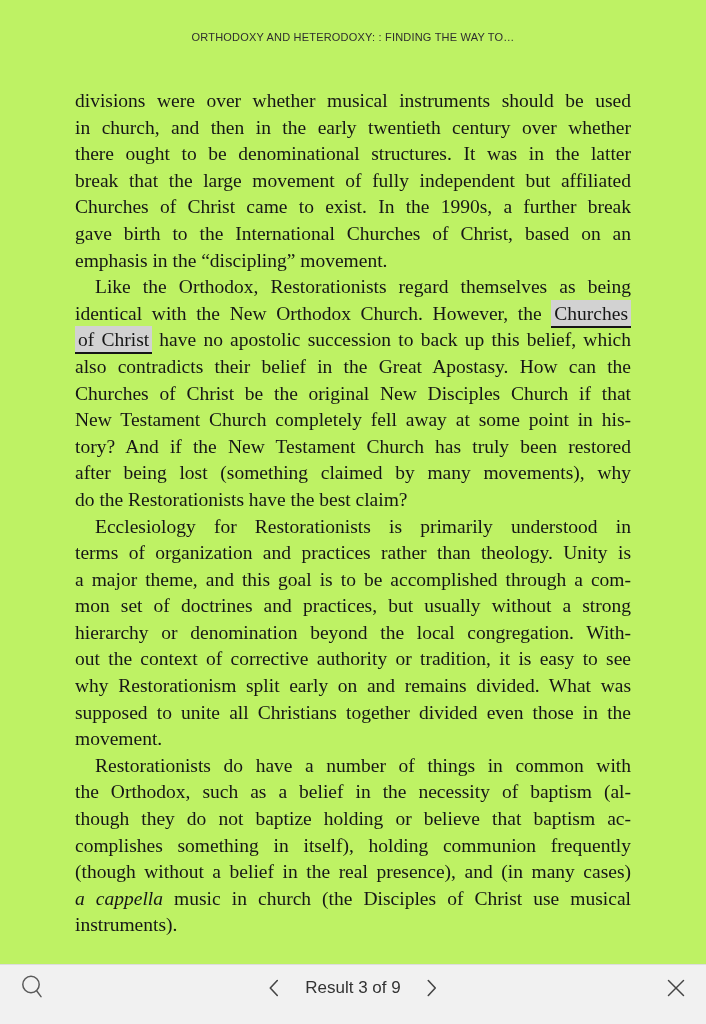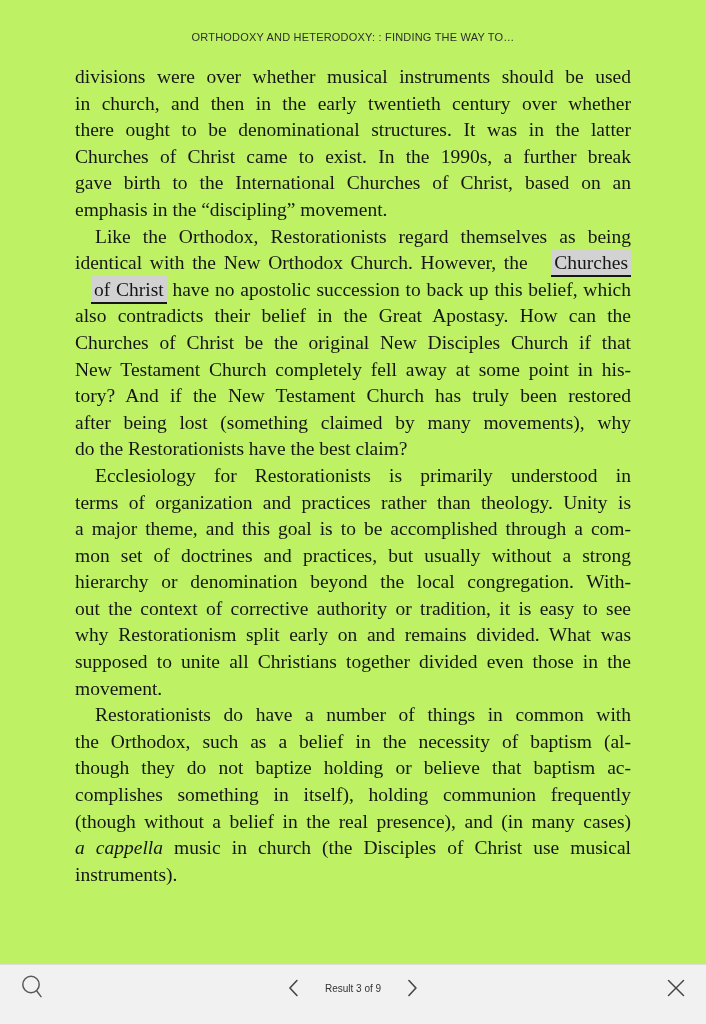--- a/index.html
+++ b/index.html
@@ -24,21 +24,21 @@
     right: 0;
     text-align: center;
     font-family: "Liberation Sans", "DejaVu Sans", sans-serif;
     font-size: 11px;
     letter-spacing: 0.2px;
     color: #2e2e2e;
     font-stretch: condensed;
   }
   .content {
     position: absolute;
-    top: 64px;
+    top: 88px;
     left: 75px;
     right: 75px;
     font-size: 19.5px;
     line-height: 26.6px;
     color: #161616;
   }
   .para { margin: 0; }
   .pline {
     text-align: justify;
     text-align-last: justify;
@@ -48,21 +48,20 @@
     text-align-last: left;
   }
   .pl-indent {
     text-indent: 20px;
   }
   .hl {
     background: #d2d2d2;
     padding: 3px 3px 2px 3px;
     border-bottom: 2px solid #161616;
     box-decoration-break: clone;
-    margin-left: 16px;
     -webkit-box-decoration-break: clone;
   }
   .it { font-style: italic; }
 
   .bottom-bar {
     position: absolute;
     left: 0;
     bottom: 0;
     width: 706px;
     height: 60px;
@@ -90,38 +89,39 @@
     left: 50%;
     top: 9px;
     transform: translateX(-50%);
     display: flex;
     align-items: center;
     gap: 26px;
     height: 28px;
   }
   .result-label {
     font-family: "Liberation Sans", "DejaVu Sans", sans-serif;
-    font-size: 10px;
+    font-size: 17px;
     color: #333333;
     white-space: nowrap;
   }
   .icon { display: inline-flex; align-items: center; justify-content: center; }
 </style>
 </head>
 <body>
 
 <div class="page">
 
   <div class="header">ORTHODOXY AND HETERODOXY: : FINDING THE WAY TO…</div>
 
   <div class="content">
       <div class="para">
         <div class="pline"><span>divisions were over whether musical instruments should be used</span></div>
         <div class="pline"><span>in church, and then in the early twentieth century over whether</span></div>
         <div class="pline"><span>there ought to be denominational structures. It was in the latter</span></div>
+        <div class="pline"><span>break that the large movement of fully independent but affiliated</span></div>
         <div class="pline"><span>Churches of Christ came to exist. In the 1990s, a further break</span></div>
         <div class="pline"><span>gave birth to the International Churches of Christ, based on an</span></div>
         <div class="pline pl-last"><span>emphasis in the “discipling” movement.</span></div>
       </div>
       <div class="para">
         <div class="pline pl-indent"><span>Like the Orthodox, Restorationists regard themselves as being</span></div>
         <div class="pline"><span>identical with the New Orthodox Church. However, the </span><span class="hl">Churches</span></div>
         <div class="pline"><span class="hl">of Christ</span><span> have no apostolic succession to back up this belief, which</span></div>
         <div class="pline"><span>also contradicts their belief in the Great Apostasy. How can the</span></div>
         <div class="pline"><span>Churches of Christ be the original New Disciples Church if that</span></div>

